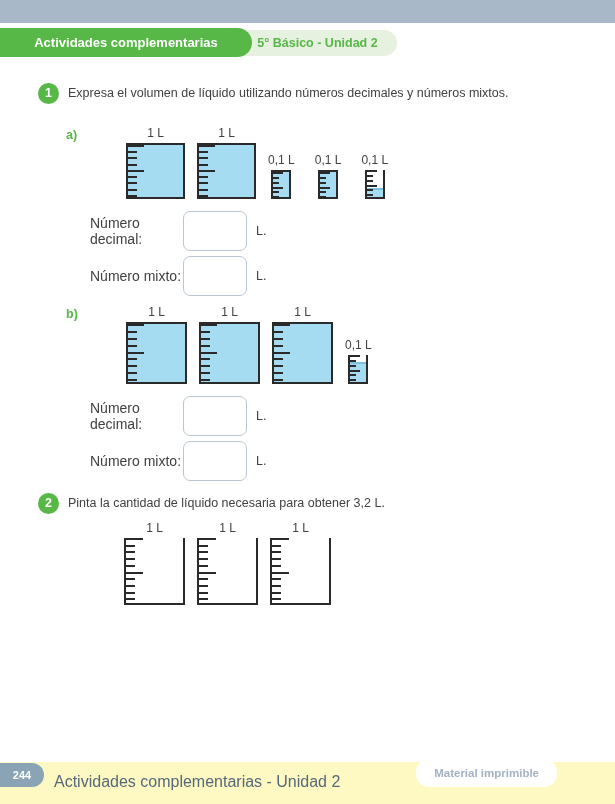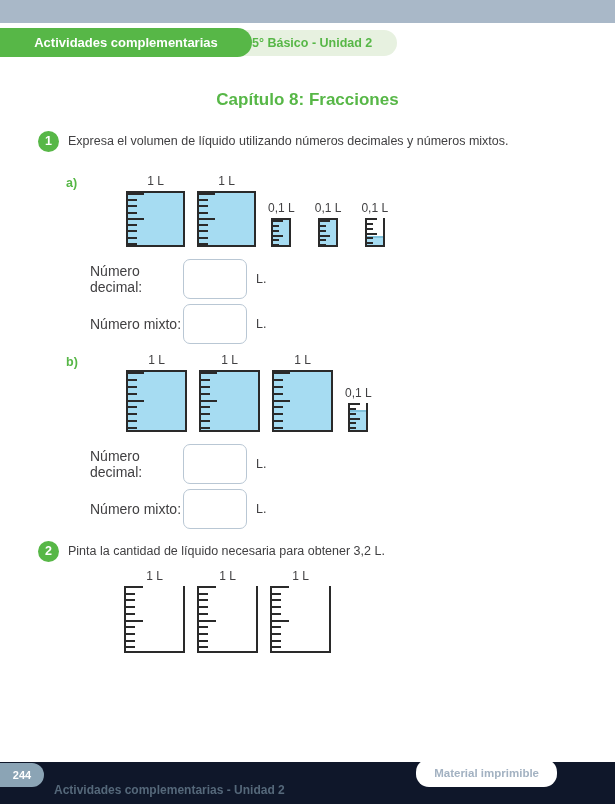--- a/index.html
+++ b/index.html
@@ -7,21 +7,21 @@
   body { font-family:"Liberation Sans", sans-serif; }
   .page { position:relative; width:615px; height:804px; background:#ffffff; overflow:hidden; }
 
   
   .topbar { width:100%; height:23px; background:#a9b8c8; }
 
   
   .header-row { position:relative; height:34px; margin-top:5px; }
   .unit-pill { position:absolute; left:0; top:2px; width:397px; height:26px;
     background:#e7f1e0; border-radius:0 13px 13px 0; }
-  .unit-pill span { position:absolute; left:252px; right:14px; text-align:left;
+  .unit-pill span { position:absolute; left:252px; right:14px; text-align:center;
     line-height:26px; color:#57b747; font-size:12.5px; font-weight:bold; }
   .main-pill { position:absolute; left:0; top:0; width:252px; height:29px;
     background:#57b747; border-radius:0 15px 15px 0; color:#ffffff;
     font-size:13px; font-weight:bold; text-align:center; line-height:29px; }
 
   .page-title { margin-top:28px; text-align:center; color:#57b747;
     font-size:17px; font-weight:bold; }
 
   main { padding:0 38px; }
 
@@ -52,47 +52,46 @@
   .answer-row { display:flex; align-items:center; margin-bottom:5px; }
   .answer-label { width:117px; padding-left:24px; font-size:14px; color:#414042; }
   .answer-box { width:64px; height:40px; border:1.5px solid #b9c7d4; border-radius:7px;
     background:#ffffff; outline:none; font-size:14px; color:#414042; text-align:center;
     font-family:"Liberation Sans", sans-serif; }
   .answer-unit { margin-left:9px; font-size:12.5px; color:#414042; }
 
   .ex2-row { margin-left:50px; margin-top:7px; }
 
   
-  .footer { position:absolute; left:0; right:0; bottom:0; height:42px; background:#0f172a;margin-top:29px; }
+  .footer { position:absolute; left:0; right:0; bottom:0; height:42px; background:#fef9c3;margin-top:29px; }
   .page-pill { position:absolute; left:0; top:1px; width:44px; height:24px;
     background:#8ba4b5; border-radius:0 12px 12px 0; color:#ffffff; font-size:11px;
     font-weight:bold; text-align:center; line-height:24px; }
-  .footer-text { position:absolute; left:54px; top:16px; height:24px; line-height:24px;
-    color:#55687a; font-size:12px; font-weight:bold; }
+  .footer-text { position:absolute; left:54px; top:8px; height:24px; line-height:24px;
+    color:#55687a; font-size:16px; font-weight:normal; }
   .material-pill { position:absolute; right:58px; top:-3px; height:28px; padding:0 18px;
     background:#ffffff; border:none; border-radius:13px; color:#a3b2c2; font-size:11.5px;
     font-weight:bold; line-height:28px; font-family:"Liberation Sans", sans-serif; cursor:pointer; }
 </style>
 </head>
 <body>
 
 <div class="page">
 
   <div class="topbar"></div>
 
   <div class="header-row">
     <div class="unit-pill">
       <span>5° Básico - Unidad 2</span>
     </div>
     <div class="main-pill">
       <span>Actividades complementarias</span>
     </div>
   </div>
 
-  <div class="page-title">Capítulo 8: Fracciones</div>
 
   <main>
 
     <div class="ex-header ex1-header">
       <div class="exnum">1</div>
       <div class="prompt">Expresa el volumen de líquido utilizando números decimales y números mixtos.</div>
     </div>
 
     <div class="part">
       <div class="part-label">a)</div>

